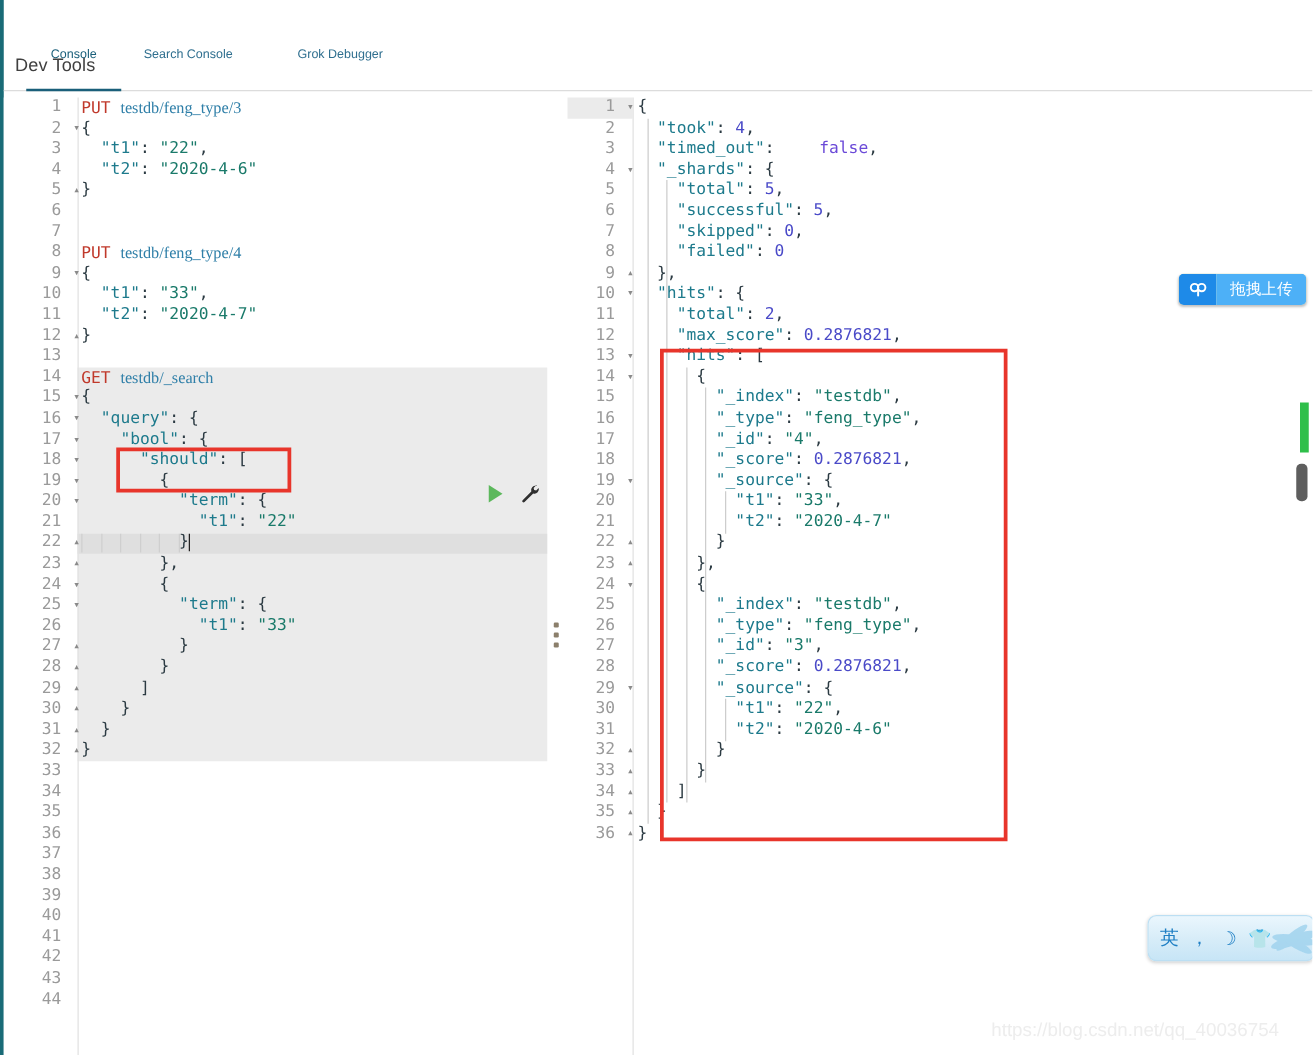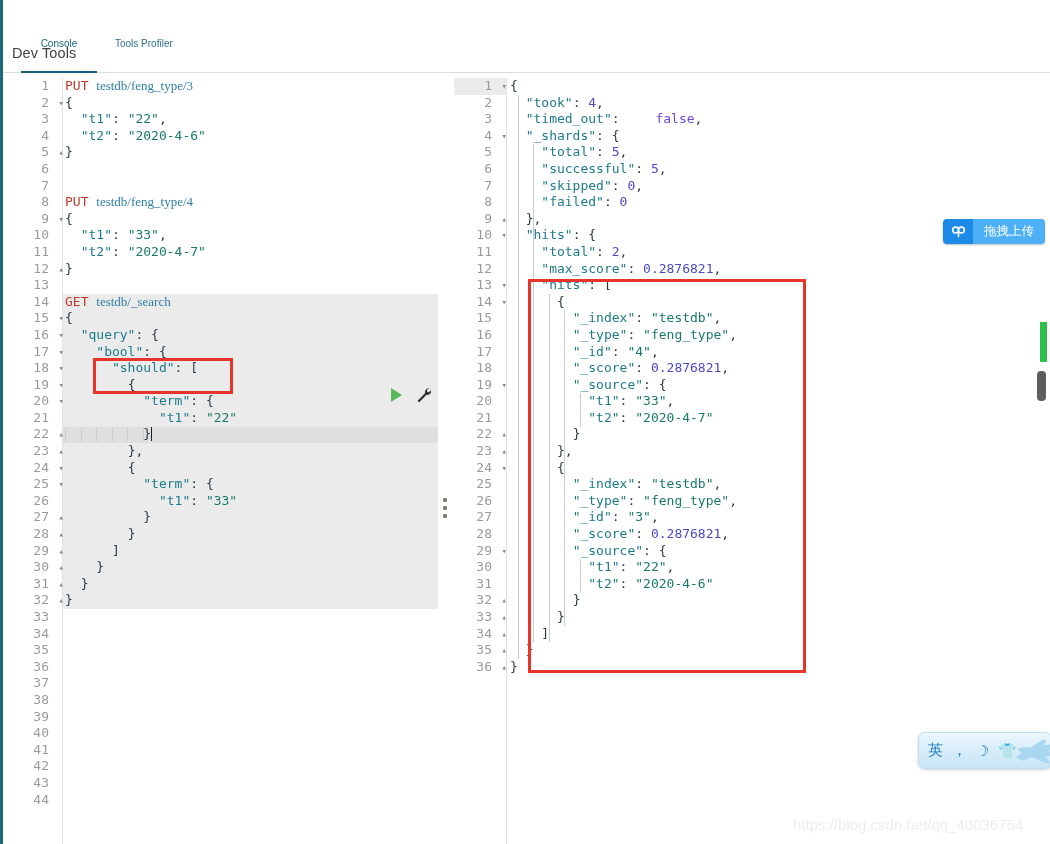--- a/index.html
+++ b/index.html
@@ -230,21 +230,24 @@
   <div class="left-rail"></div>
 
   <div class="app-title">Dev Tools</div>
 
   <div class="tabbar">
     <div class="underline"></div>
     <div class="tab active" id="tab-console">
       <span>Console</span>
     </div>
     <div class="tab" id="tab-search-profiler">
-      <span>Tools Profiler</span>
+      <span>Search Console</span>
+    </div>
+    <div class="tab" id="tab-grok-debugger">
+      <span>Grok Debugger</span>
     </div>
   </div>
 
   <div class="pane" id="left-pane">
     <div class="req-highlight" id="req-hl" style="top: 215.8px; height: 315.4px;"></div>
     <div class="active-line" id="active-line-hl" style="top: 348.6px;"></div>
     <div class="left-sep"></div>
     <div class="gutter" id="left-gutter">
         <div class="gut-line">1<span class="fold"></span></div>
         <div class="gut-line">2<span class="fold">▾</span></div>

